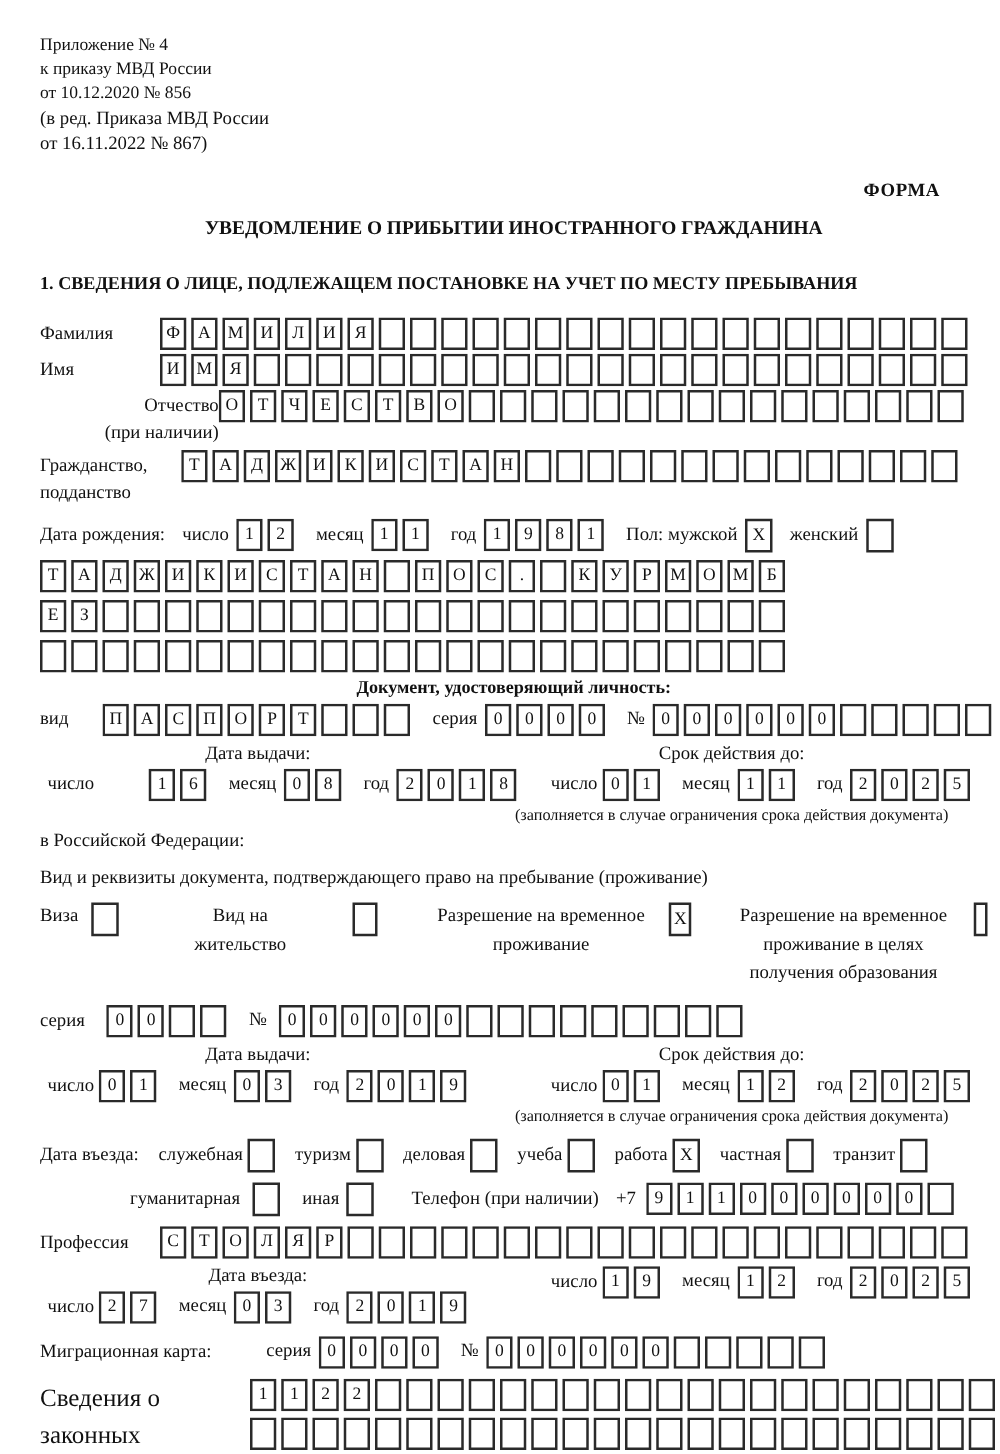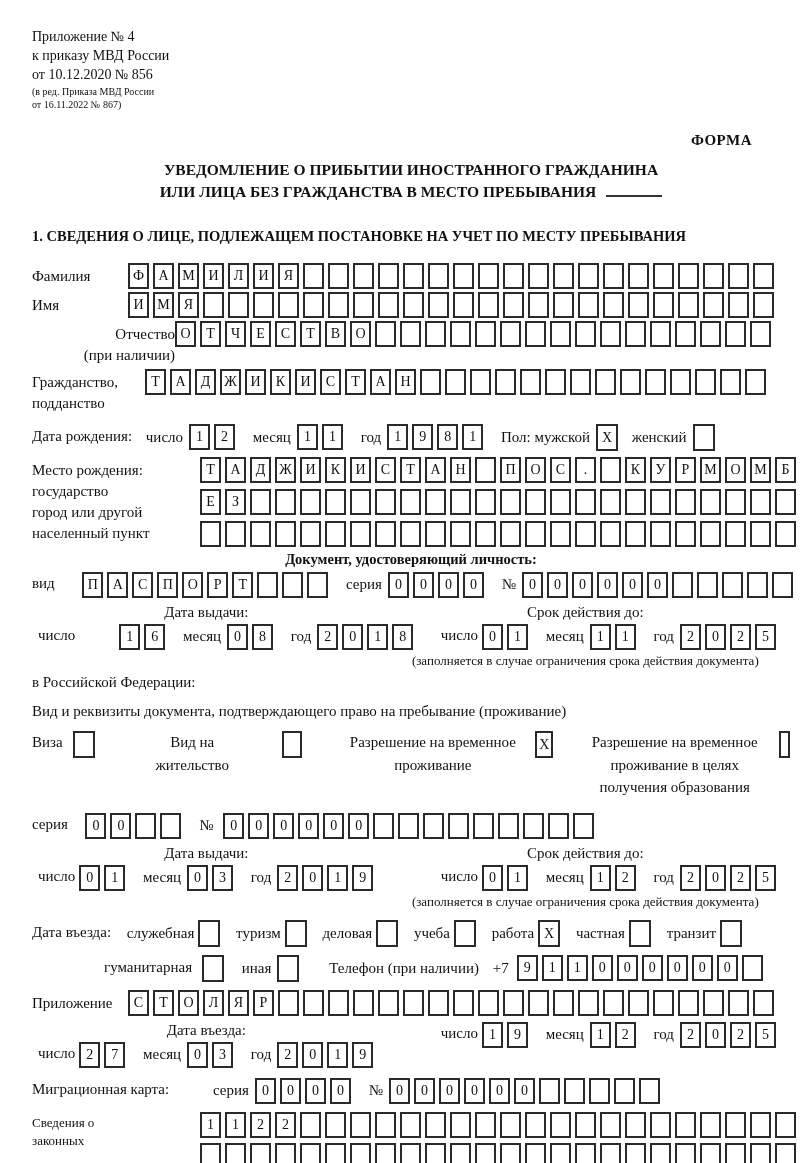--- a/index.html
+++ b/index.html
@@ -1,21 +1,21 @@
 <!DOCTYPE html>
 <html><head>
 <meta charset="utf-8">
 <style>
   html,body{margin:0;padding:0;background:#fff;}
   body{width:800px;font-family:"Liberation Serif","DejaVu Serif",serif;color:#111;}
   .page{width:800px;min-height:1163px;box-sizing:border-box;padding:28px 10px 18px 32px;}
 
   
   .hdr{font-size:14px;line-height:1.35;}
-  .hdr-sub{font-size:10px;line-height:1.35;}
+  .hdr-sub{font-size:15px;line-height:1.35;}
   .forma{font-weight:bold;font-size:15px;text-align:right;margin:20px 38px 10px 0;letter-spacing:.5px;}
 
   .title{font-weight:bold;font-size:15.5px;text-align:center;line-height:1.45;margin:8px 0 2px 0;}
   .blank-line{display:inline-block;width:56px;border-bottom:2px solid #333;margin-left:10px;vertical-align:baseline;}
   .sec1{font-weight:bold;font-size:14.5px;margin:24px 0 18px 0;}
 
   
   .cell{display:inline-block;box-sizing:border-box;width:21px;height:26px;border:2px solid #2a2a2a;
         margin-right:4px;text-align:center;font-size:14px;line-height:22px;vertical-align:middle;background:#fff;}
   .cells{white-space:nowrap;overflow:hidden;display:inline-block;vertical-align:middle;}
@@ -47,44 +47,41 @@
   .opt-w190{max-width:196px;} .opt-w185{max-width:192px;}
 
   .purpose-row{white-space:nowrap;font-size:15px;margin:10px 0 4px 0;}
   .purpose-row .opt-lbl{margin:0 4px 0 12px;vertical-align:middle;}
   .purpose2-row{white-space:nowrap;font-size:15px;margin:8px 0 8px 0;padding-left:72px;}
   .purpose2-row .opt-lbl{margin:0 6px 0 14px;vertical-align:middle;}
   .phone-lbl{margin:0 10px 0 26px;vertical-align:middle;}
   .plus7{margin-right:8px;vertical-align:middle;}
 
   .reps{display:flex;align-items:flex-start;margin-top:8px;}
-  .reps-lbls{width:168px;flex:none;font-size:13px;line-height:1.45;padding-top:2px;}
+  .reps-lbls{width:168px;flex:none;font-size:20px;line-height:1.45;padding-top:2px;}
   .reps-rows .row-cells{margin-bottom:5px;}
 
   .seg-gap{display:inline-block;width:10px;}
 </style>
 </head>
 <body>
 
 <div class="page">
 
   <div class="hdr">
     <div>Приложение № 4</div>
     <div>к приказу МВД России</div>
     <div>от 10.12.2020 № 856</div>
     <div class="hdr-sub">(в ред. Приказа МВД России</div>
     <div class="hdr-sub">от 16.11.2022 № 867)</div>
   </div>
   <div class="forma">ФОРМА</div>
 
   <div class="title">
     <div>УВЕДОМЛЕНИЕ О ПРИБЫТИИ ИНОСТРАННОГО ГРАЖДАНИНА</div>
-    <div>
-      <span>ИЛИ ЛИЦА БЕЗ ГРАЖДАНСТВА В МЕСТО ПРЕБЫВАНИЯ</span><span class="blank-line"></span>
-    </div>
   </div>
 
   <div class="sec1">1. СВЕДЕНИЯ О ЛИЦЕ, ПОДЛЕЖАЩЕМ ПОСТАНОВКЕ НА УЧЕТ ПО МЕСТУ ПРЕБЫВАНИЯ</div>
 
   <div class="row">
     <div class="lbl w92">Фамилия</div>
     <div class="cells"><span class="cell">Ф</span><span class="cell">А</span><span class="cell">М</span><span class="cell">И</span><span class="cell">Л</span><span class="cell">И</span><span class="cell">Я</span><span class="cell"></span><span class="cell"></span><span class="cell"></span><span class="cell"></span><span class="cell"></span><span class="cell"></span><span class="cell"></span><span class="cell"></span><span class="cell"></span><span class="cell"></span><span class="cell"></span><span class="cell"></span><span class="cell"></span><span class="cell"></span><span class="cell"></span><span class="cell"></span><span class="cell"></span><span class="cell"></span><span class="cell"></span></div>
   </div>
 
   <div class="row">
@@ -111,26 +108,20 @@
   <div class="inline-row">
     <span>Дата рождения:</span>
     <span class="sub-lbl">число</span><span class="cells"><span class="cell">1</span><span class="cell">2</span></span>
     <span class="sub-lbl">месяц</span><span class="cells"><span class="cell">1</span><span class="cell">1</span></span>
     <span class="sub-lbl">год</span><span class="cells"><span class="cell">1</span><span class="cell">9</span><span class="cell">8</span><span class="cell">1</span></span>
     <span class="sub-lbl">Пол: мужской</span><span class="checkbox">X</span>
     <span class="sub-lbl">женский</span><span class="checkbox"></span>
   </div>
 
   <div class="row" style="margin-top:6px;">
-    <div class="lbl w165">
-      <div>Место рождения:</div>
-      <div>государство</div>
-      <div>город или другой</div>
-      <div>населенный пункт</div>
-    </div>
     <div>
       <div class="cells mb6"><span class="cell">Т</span><span class="cell">А</span><span class="cell">Д</span><span class="cell">Ж</span><span class="cell">И</span><span class="cell">К</span><span class="cell">И</span><span class="cell">С</span><span class="cell">Т</span><span class="cell">А</span><span class="cell">Н</span><span class="cell"></span><span class="cell">П</span><span class="cell">О</span><span class="cell">С</span><span class="cell">.</span><span class="cell"></span><span class="cell">К</span><span class="cell">У</span><span class="cell">Р</span><span class="cell">М</span><span class="cell">О</span><span class="cell">М</span><span class="cell">Б</span></div>
       <div class="cells mb6"><span class="cell">Е</span><span class="cell">З</span><span class="cell"></span><span class="cell"></span><span class="cell"></span><span class="cell"></span><span class="cell"></span><span class="cell"></span><span class="cell"></span><span class="cell"></span><span class="cell"></span><span class="cell"></span><span class="cell"></span><span class="cell"></span><span class="cell"></span><span class="cell"></span><span class="cell"></span><span class="cell"></span><span class="cell"></span><span class="cell"></span><span class="cell"></span><span class="cell"></span><span class="cell"></span><span class="cell"></span></div>
       <div class="cells"><span class="cell"></span><span class="cell"></span><span class="cell"></span><span class="cell"></span><span class="cell"></span><span class="cell"></span><span class="cell"></span><span class="cell"></span><span class="cell"></span><span class="cell"></span><span class="cell"></span><span class="cell"></span><span class="cell"></span><span class="cell"></span><span class="cell"></span><span class="cell"></span><span class="cell"></span><span class="cell"></span><span class="cell"></span><span class="cell"></span><span class="cell"></span><span class="cell"></span><span class="cell"></span><span class="cell"></span></div>
     </div>
   </div>
 
   <div class="doc-head">Документ, удостоверяющий личность:</div>
   <div class="inline-row" style="margin-top:2px;">
     <span>вид</span>
@@ -221,21 +212,21 @@
     <span class="opt-lbl">транзит</span><span class="checkbox"></span>
   </div>
   <div class="purpose2-row">
     <span>гуманитарная</span><span class="checkbox" style="margin-left:10px;"></span>
     <span class="opt-lbl">иная</span><span class="checkbox"></span>
     <span class="phone-lbl">Телефон (при наличии)</span>
     <span class="plus7">+7</span><span class="cells"><span class="cell">9</span><span class="cell">1</span><span class="cell">1</span><span class="cell">0</span><span class="cell">0</span><span class="cell">0</span><span class="cell">0</span><span class="cell">0</span><span class="cell">0</span><span class="cell"></span></span>
   </div>
 
   <div class="row">
-    <div class="lbl w92">Приложение</div>
+    <div class="lbl w92">Профессия</div>
     <div class="cells"><span class="cell">С</span><span class="cell">Т</span><span class="cell">О</span><span class="cell">Л</span><span class="cell">Я</span><span class="cell">Р</span><span class="cell"></span><span class="cell"></span><span class="cell"></span><span class="cell"></span><span class="cell"></span><span class="cell"></span><span class="cell"></span><span class="cell"></span><span class="cell"></span><span class="cell"></span><span class="cell"></span><span class="cell"></span><span class="cell"></span><span class="cell"></span><span class="cell"></span><span class="cell"></span><span class="cell"></span><span class="cell"></span><span class="cell"></span><span class="cell"></span></div>
   </div>
 
   <div class="date-grid">
     <div class="date-col-l">
       <div class="date-head">Дата въезда:</div>
       <div class="date-row">
         <span>число</span><span class="cells" style="margin-left:4px;"><span class="cell">2</span><span class="cell">7</span></span>
         <span class="sub-lbl">месяц</span><span class="cells"><span class="cell">0</span><span class="cell">3</span></span>
         <span class="sub-lbl">год</span><span class="cells"><span class="cell">2</span><span class="cell">0</span><span class="cell">1</span><span class="cell">9</span></span>

